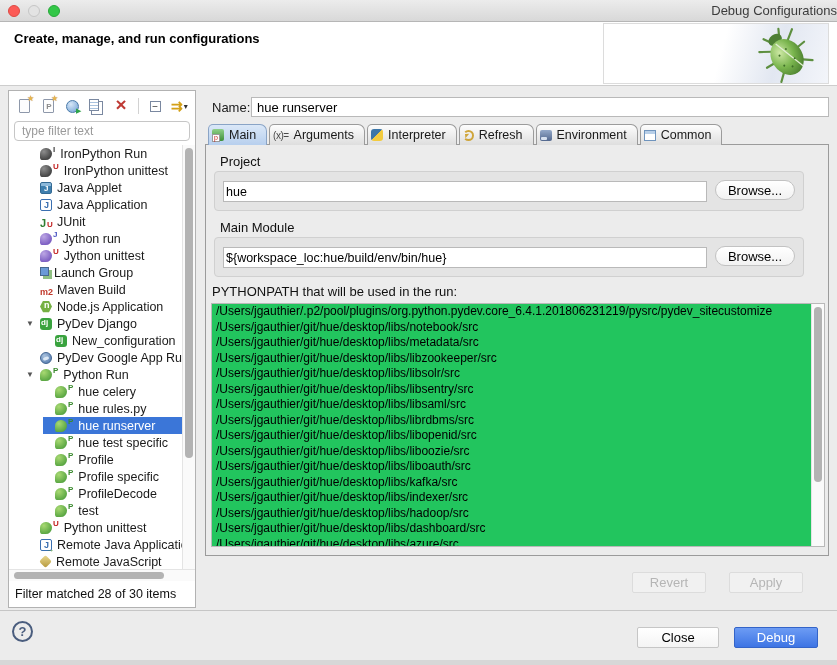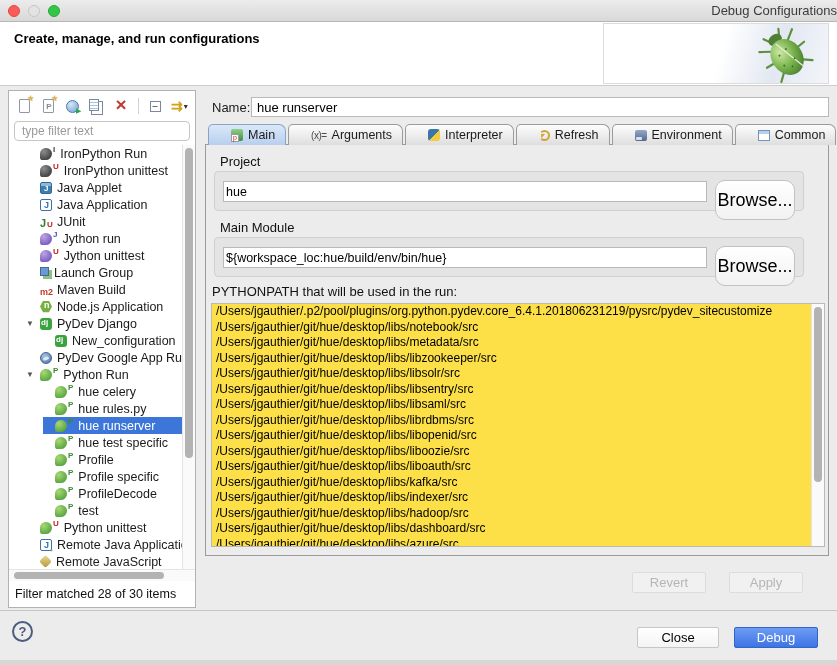--- a/index.html
+++ b/index.html
@@ -119,21 +119,21 @@
   .hthumb { position:absolute; top:2px; left:5px; width:150px; height:7px;
     background:#b3b3b3; border-radius:4px; }
   .lp-status { padding:6px 0 0 6px; font-size:12.5px; color:#111; }
   
   .name-row { position:absolute; left:212px; top:97px; width:617px; height:20px;
     display:flex; align-items:center; }
   .name-label { width:39px; flex:none; }
   .name-input { flex:1; height:20px; border:1px solid #b9b9b9; background:#fff;
     font-family:inherit; font-size:13px; padding:0 5px; color:#000; }
   .tabs { position:absolute; left:208px; top:124px; display:flex; align-items:flex-end; height:21px; z-index:2; }
-  .tab { height:21px; display:flex; align-items:center; padding:0 10px 0 22px;
+  .tab { height:21px; display:flex; align-items:center; padding:0 10px 0 3px;
     border:1px solid #9b9b9b; border-bottom:none; border-radius:5px 7px 0 0; margin-right:2px;
     background:linear-gradient(#fdfdfd,#dedede); font-size:12.5px; }
   .tab.active { background:linear-gradient(#dbe8f8,#b7cfee); border-color:#8aa4c6; }
   .tabicon { display:inline-block; position:relative; width:12px; height:12px; margin-right:5px; flex:none; }
   .tbi2-main { background:linear-gradient(#8fd08a,#3f8f3a); border-radius:2px; }
   .tbi2-main::after { content:"p"; color:#c22222; background:#fff; font-size:7px; line-height:6px;
     padding:0 1px; position:absolute; bottom:-1px; left:0; border:1px solid #9a9a9a; }
   .tbi2-args { width:auto; height:auto; }
   .tbi2-args::before { content:"(x)="; color:#4a4a4a; font-size:10px; letter-spacing:-0.5px; }
   .tbi2-interpreter { background:linear-gradient(135deg,#3b76a8 50%,#f3cb3e 50%); border-radius:3px; }
@@ -148,25 +148,25 @@
   .tbi2-common::before { content:""; position:absolute; left:0; top:0; right:0; height:3px;
     background:#b8cfe8; }
   .content-box { position:absolute; left:205px; top:144px; width:624px; height:412px;
     border:1px solid #9b9b9b; background:#ececec; }
   .sect-label { position:absolute; left:14px; font-size:13px; color:#111; }
   .inset { position:absolute; left:8px; width:590px; height:40px; background:#e4e4e4;
     border:1px solid #d0d0d0; border-radius:4px; }
   .inset input { position:absolute; left:8px; top:9px; width:484px; height:21px;
     border:1px solid #b9b9b9; background:#fff; font-family:inherit; font-size:12.5px;
     padding:0 2px; color:#000; }
-  .browse-btn { position:absolute; right:8px; top:8px; width:80px; height:40px;
+  .browse-btn { position:absolute; right:8px; top:8px; width:80px; height:20px;
     background:linear-gradient(#ffffff,#f2f2f2); border:1px solid #c2c2c2; border-radius:10px;
-    font-family:inherit; font-size:18px; color:#000; }
+    font-family:inherit; font-size:13px; color:#000; }
   .pp-list { position:absolute; left:5px; top:158px; width:614px; height:244px;
-    background:#fde047; border:1px solid #b9b9b9; overflow:hidden; }
+    background:#22c55e; border:1px solid #b9b9b9; overflow:hidden; }
   .pline { height:15.5px; line-height:15.5px; font-size:12px; padding-left:4px;
     white-space:nowrap; color:#000; }
   .btn { font-family:inherit; font-size:13px; border-radius:2px; height:21px; }
   .btn-disabled { position:absolute; top:572px; width:74px; background:#f1f1f1;
     border:1px solid #dcdcdc; color:#b5b5b5; }
   #revert-btn { left:632px; } #apply-btn { left:729px; }
   .bottom-sep { position:absolute; left:0; top:610px; width:837px; height:1px; background:#c6c6c6; }
   .help-btn { position:absolute; left:12px; top:621px; width:21px; height:21px; border-radius:50%;
     border:2px solid #4a5d7e; color:#4a5d7e; background:transparent; font-size:13px;
     font-weight:bold; line-height:16px; text-align:center; font-family:inherit; }

